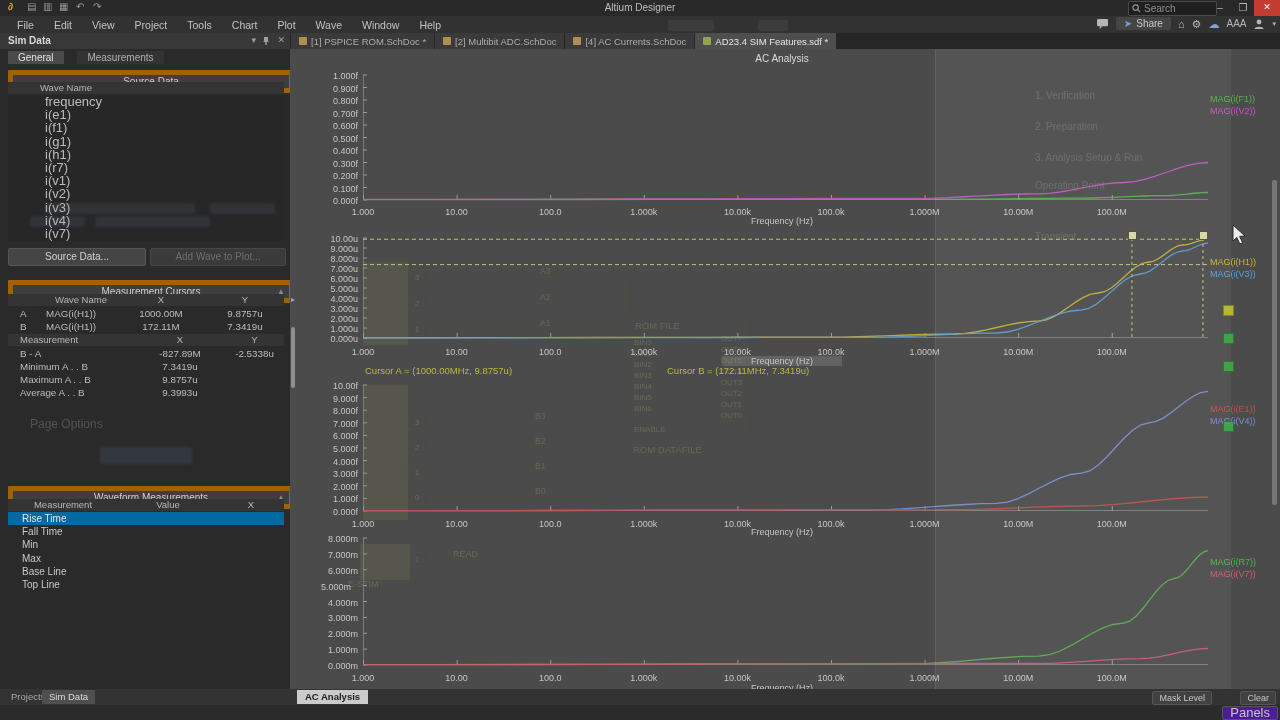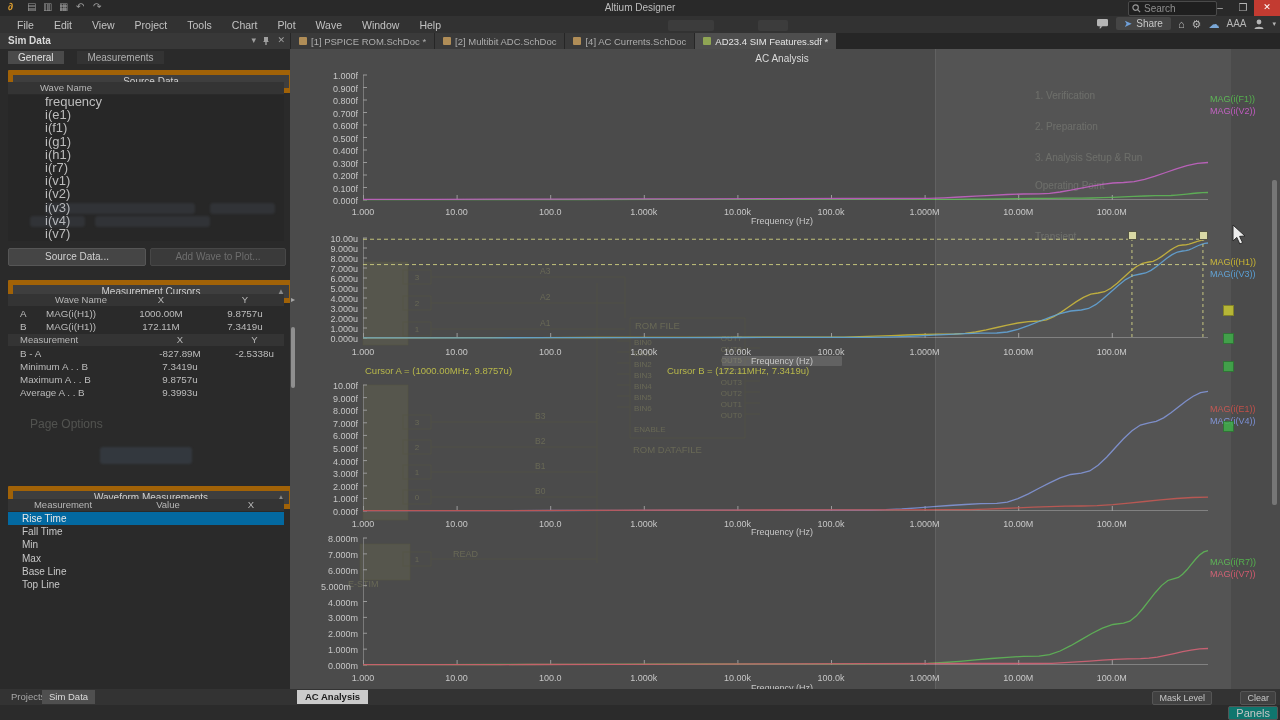--- a/index.html
+++ b/index.html
@@ -80,22 +80,22 @@
   #ghost-layer{position:absolute;left:0;top:0;width:990px;height:640px;opacity:.22;pointer-events:none;}
   #ghost-schem{position:absolute;left:0;top:0;pointer-events:none;}
   
   #bottomrow{position:absolute;left:0;top:689px;width:1280px;height:16px;background:#333;}
   .btab{position:absolute;top:1px;height:14px;line-height:14px;padding:0 7px;font-size:9.5px;color:#a8a8a8;}
   .btab.active{background:#4f4f4f;color:#dcdcdc;}
   #ac-tab{position:absolute;left:297px;top:1px;height:14px;line-height:14px;padding:0 8px;background:#cbcbcb;color:#1c1c1c;font-weight:bold;font-size:9.5px;}
   .srt-btn{position:absolute;top:2px;height:12px;line-height:12px;background:#414141;border:1px solid #555;
            border-radius:2px;color:#c6c6c6;font-size:9px;padding:0 6px;}
   #statusbar{position:absolute;left:0;top:705px;width:1280px;height:15px;background:#2b2b2b;}
-  #panels-btn{position:absolute;right:2px;top:1px;height:12px;line-height:12px;background:#0f766e;border:1px solid #555;
-              border-radius:2px;color:#c6c6c6;font-size:11px;padding:0 7px;}
+  #panels-btn{position:absolute;right:2px;top:1px;height:12px;line-height:12px;background:#4c1d95;border:1px solid #555;
+              border-radius:2px;color:#c6c6c6;font-size:13px;padding:0 7px;}
 </style>
 </head>
 <body>
 
 <div id="app">
 
   <div id="titlebar">
     <span class="tb-ico" style="left:8px;color:#e0a030;font-weight:bold">∂</span>
     <span class="tb-ico" style="left:27px">▤</span>
     <span class="tb-ico" style="left:43px">▥</span>

